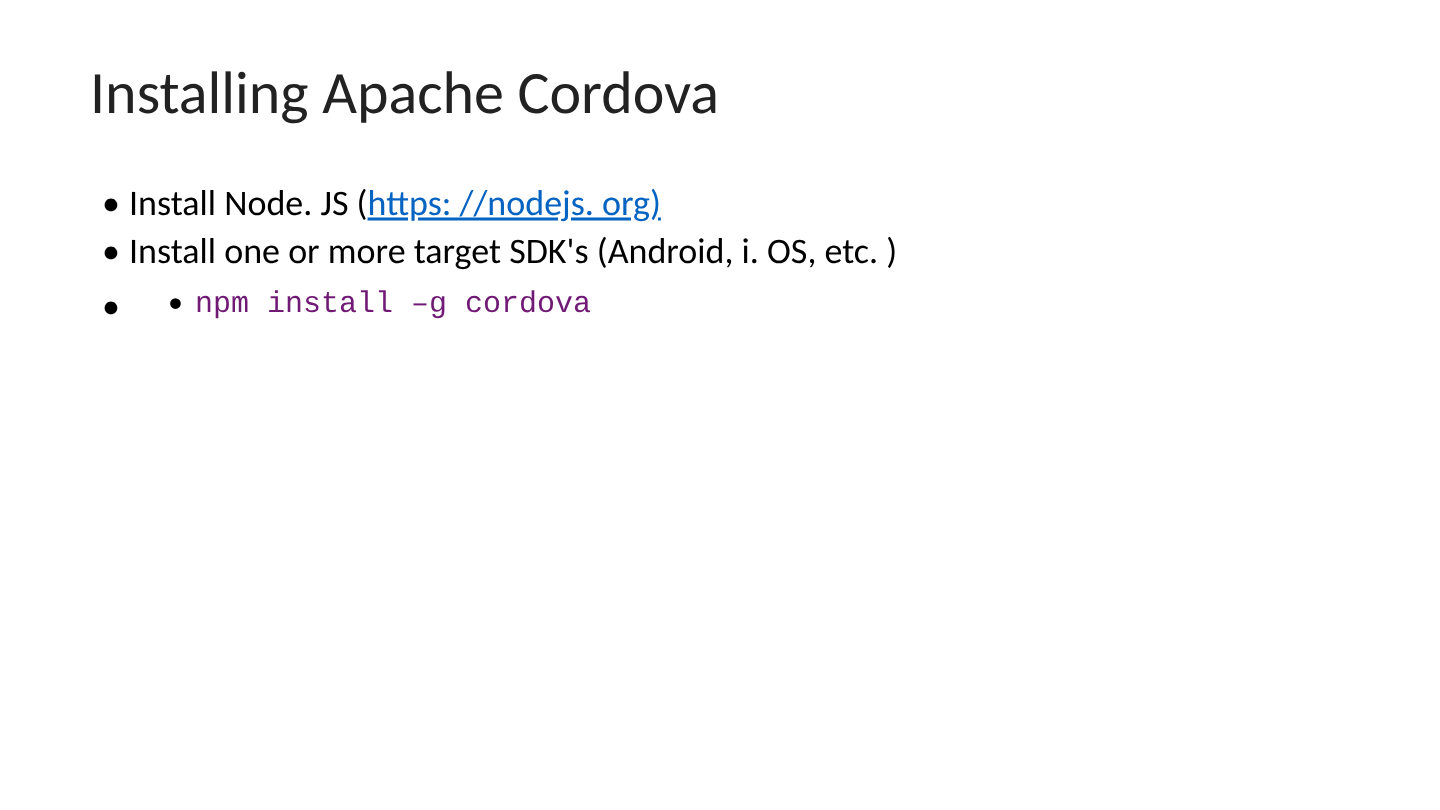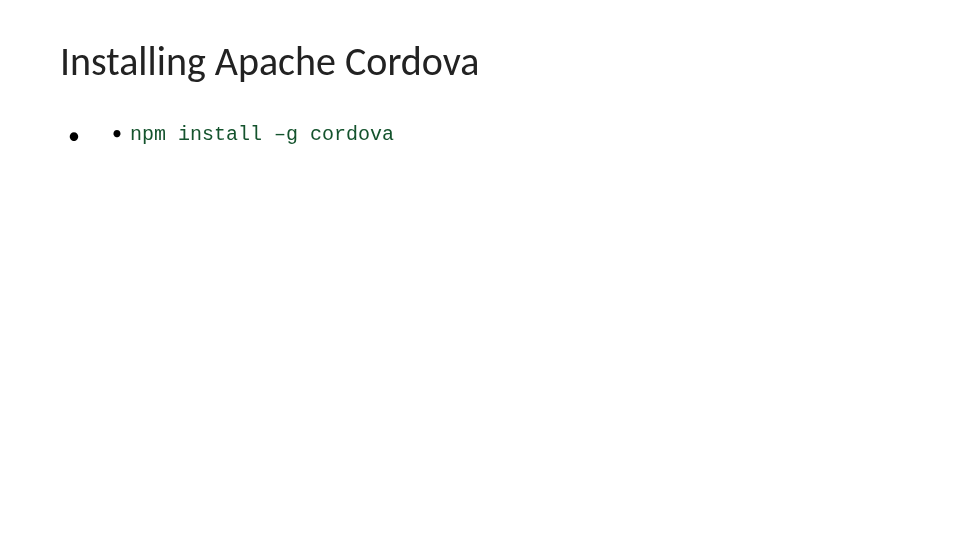--- a/index.html
+++ b/index.html
@@ -49,21 +49,21 @@
     list-style: none;
     margin: 0;
     padding: 0;
   }
   ul.sub-list > li {
     position: relative;
     font-size: 20px;
     line-height: 1.35;
     padding-left: 44px;
     margin-top: 4px;
-    color: #14532d;
+    color: #701a75;
   }
   ul.sub-list > li::before {
     content: "•";
     position: absolute;
     left: 26px;
     top: 0;
     color: #000;
   }
   .link {
     color: #0563C1;
@@ -74,20 +74,26 @@
   }
 </style>
 </head>
 <body>
 
 <div class="slide">
   <h1 class="title">Installing Apache Cordova</h1>
 
   <ul class="main-list">
     <li>
+      <span>Install Node. JS (</span><a class="link">https: //nodejs. org)</a>
+    </li>
+    <li>
+      <span>Install one or more target SDK's (Android, i. OS, etc. )</span>
+    </li>
+    <li>
       <ul class="sub-list">
         <li>
           <span class="code">npm install –g cordova</span>
         </li>
       </ul>
     </li>
   </ul>
 </div>
 
 </body></html>

